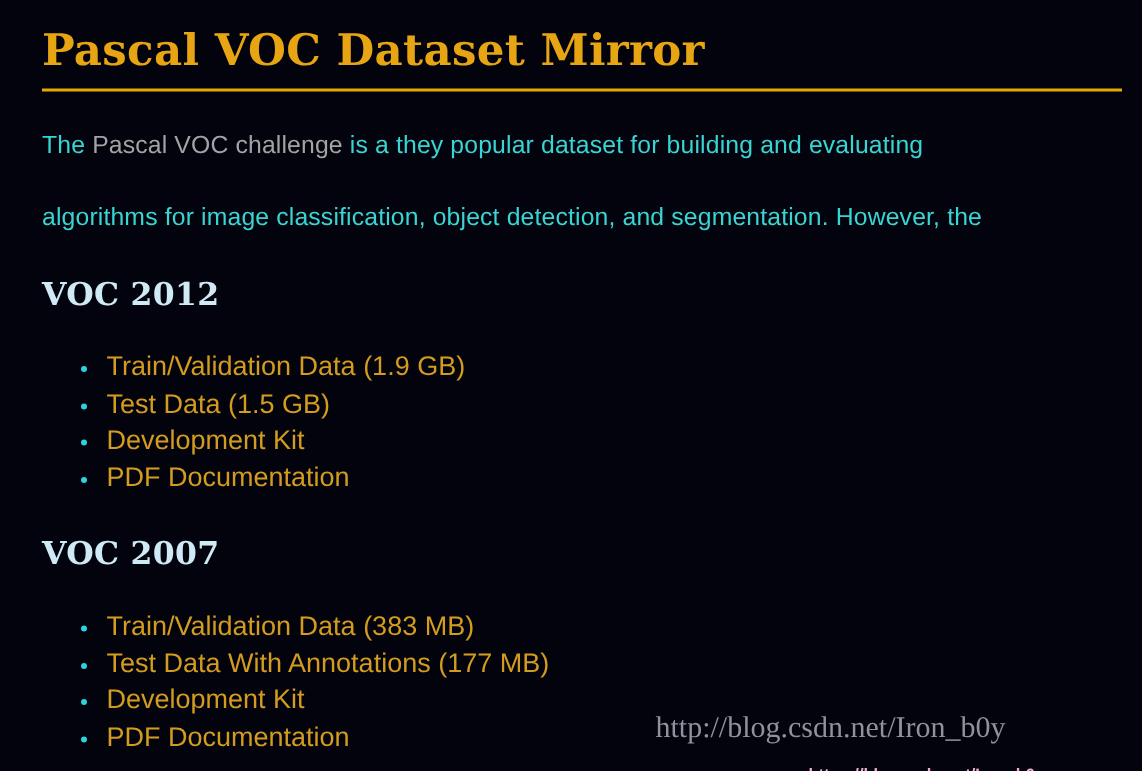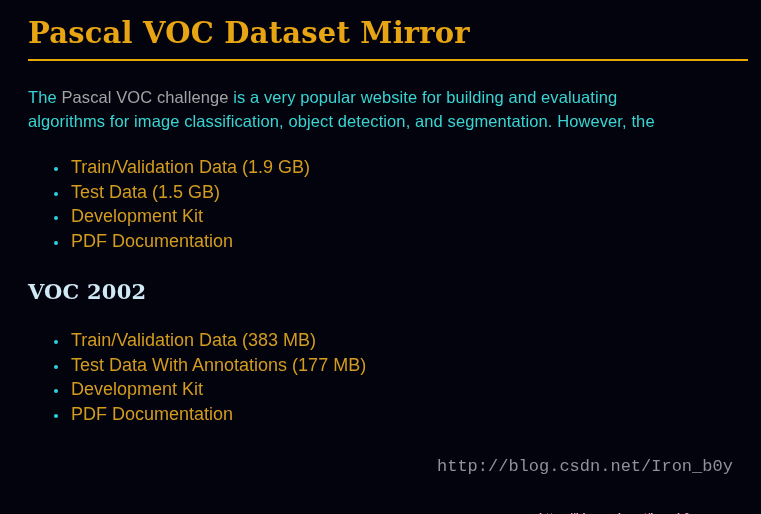--- a/index.html
+++ b/index.html
@@ -35,21 +35,21 @@
     margin: 0;
     width: 720px;
   }
   p.intro {
     margin: 24px 0 0 0;
     font-size: 16.5px;
     line-height: 24px;
     color: #38d5d2;
     letter-spacing: 0.1px;
   }
-  p.intro .line { display: block; }
+  p.intro .line { display: block; margin-top: 24px; }
   a { text-decoration: none; cursor: pointer; }
   a.inline-link { color: #a3a3a3; }
   h2.section-title {
     margin: 25px 0 0 0;
     font-family: "DejaVu Serif", serif;
     font-weight: bold;
     font-size: 21px;
     line-height: 28px;
     color: #cfe9f5;
     letter-spacing: 0.2px;
@@ -65,23 +65,23 @@
     padding-left: 2px;
   }
   ul.link-list li::marker {
     color: #2bd3de;
     font-size: 13px;
   }
   ul.link-list a { color: #d39c1e; }
   .watermark-mono {
     position: absolute;
     left: 437px;
-    top: 457px;
-    font-family: Liberation Mono, monospace;
-    font-size: 17px;
+    top: 474px;
+    font-family: Liberation Serif, serif;
+    font-size: 20px;
     color: #90919a;
     white-space: nowrap;
   }
   .watermark-sans {
     position: absolute;
     left: 539px;
     top: 511px;
     font-family: "Liberation Sans", sans-serif;
     font-weight: bold;
     font-size: 11px;
@@ -91,39 +91,40 @@
 </style>
 </head>
 <body>
 
 <div class="page">
 
   <h1 class="page-title">Pascal VOC Dataset Mirror</h1>
 
   <hr class="title-rule">
 
-  <p class="intro"><span>The </span><a class="inline-link">Pascal VOC challenge</a><span> is a very popular website for building and evaluating</span><span class="line">algorithms for image classification, object detection, and segmentation. However, the</span></p>
+  <p class="intro"><span>The </span><a class="inline-link">Pascal VOC challenge</a><span> is a they popular dataset for building and evaluating</span><span class="line">algorithms for image classification, object detection, and segmentation. However, the</span></p>
 
+  <h2 class="section-title">VOC 2012</h2>
 
   <ul class="link-list">
     <li>
       <a>Train/Validation Data (1.9 GB)</a>
     </li>
     <li>
       <a>Test Data (1.5 GB)</a>
     </li>
     <li>
       <a>Development Kit</a>
     </li>
     <li>
       <a>PDF Documentation</a>
     </li>
   </ul>
 
-  <h2 class="section-title">VOC 2002</h2>
+  <h2 class="section-title">VOC 2007</h2>
 
   <ul class="link-list">
     <li>
       <a>Train/Validation Data (383 MB)</a>
     </li>
     <li>
       <a>Test Data With Annotations (177 MB)</a>
     </li>
     <li>
       <a>Development Kit</a>

